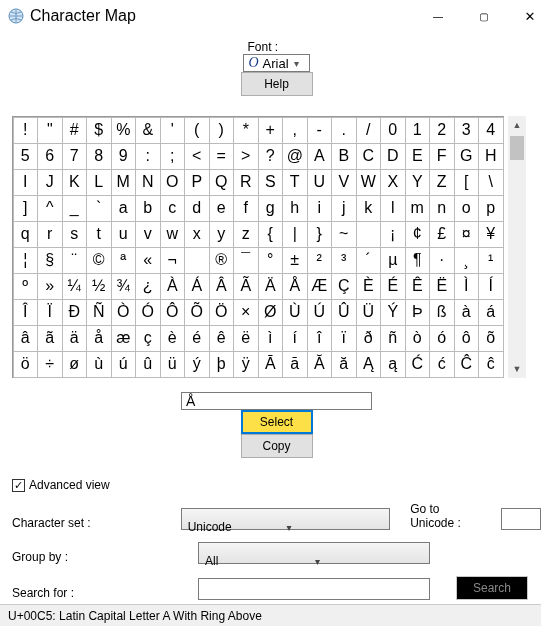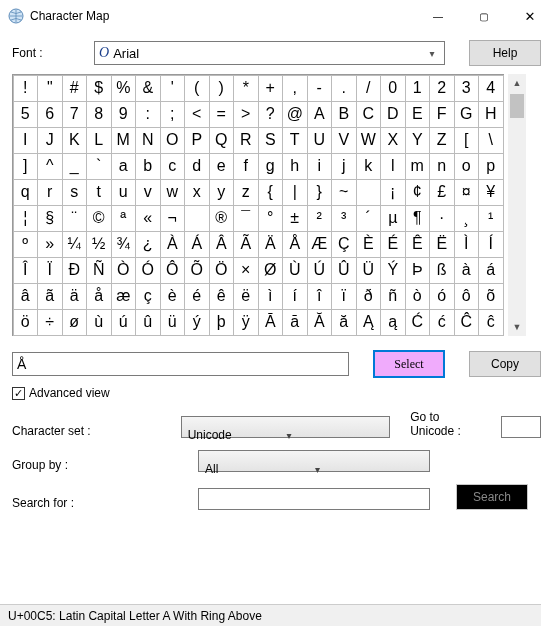--- a/index.html
+++ b/index.html
@@ -16,37 +16,38 @@
   .titlebar {
     height: 32px;
     display: flex;
     align-items: center;
     padding-left: 8px;
   }
   .titlebar-icon {
     width: 16px; height: 16px;
     margin-right: 6px;
   }
-  .titlebar-title { font-size: 12px; flex: 0 0 auto; }
+  .titlebar-title { font-size: 16px; flex: 0 0 auto; }
   .titlebar-spacer { flex: 1; }
   .titlebar-btn {
     width: 46px; height: 32px;
     display: flex; align-items: center; justify-content: center;
     font-family: "Segoe UI Symbol", sans-serif;
     font-size: 10px;
   }
   .titlebar-btn.close { font-size: 13px; }
   .content {
     padding: 8px 12px 0 12px;
   }
   .row {
     display: flex;
     align-items: center;
-    margin-bottom: 8px;
-    gap: 24px;
+    margin-bottom: 20px;
+    gap: 0;
+    flex-direction: column;
   }
   .label-col {
     font-size: 12px;
   }
   .font-row .label-col { width: 58px; }
   .font-select {
     flex: 1;
     height: 24px;
     border: 1px solid #7a7a7a;
     background: #fff;
@@ -61,31 +62,30 @@
     color: #1a3e8b;
     margin-right: 4px;
     font-size: 14px;
   }
   .font-select .fname { flex: 1; font-size: 13px; }
   .font-select .arrow {
     width: 16px; text-align: center; font-size: 10px; color: #555;
   }
   .btn {
     height: 24px;
-    padding: 12px 14px;
+    padding: 4px 14px;
     border: 1px solid #adadad;
     background: #e1e1e1;
     font-size: 12px;
     display: flex; align-items: center; justify-content: center;
     min-width: 72px;
   }
   .btn.primary {
     border: 2px solid #0078d7;
-    background: #f0abfc;
-    font-family: Liberation Serif, serif;
+    background: #fde047;
   }
   .btn.disabled {
     color: #888;
     background: #000000;
     border-color: #c8c8c8;
   }
   .grid-wrap {
     display: flex;
     gap: 4px;
     margin: 4px 0 14px 0;

